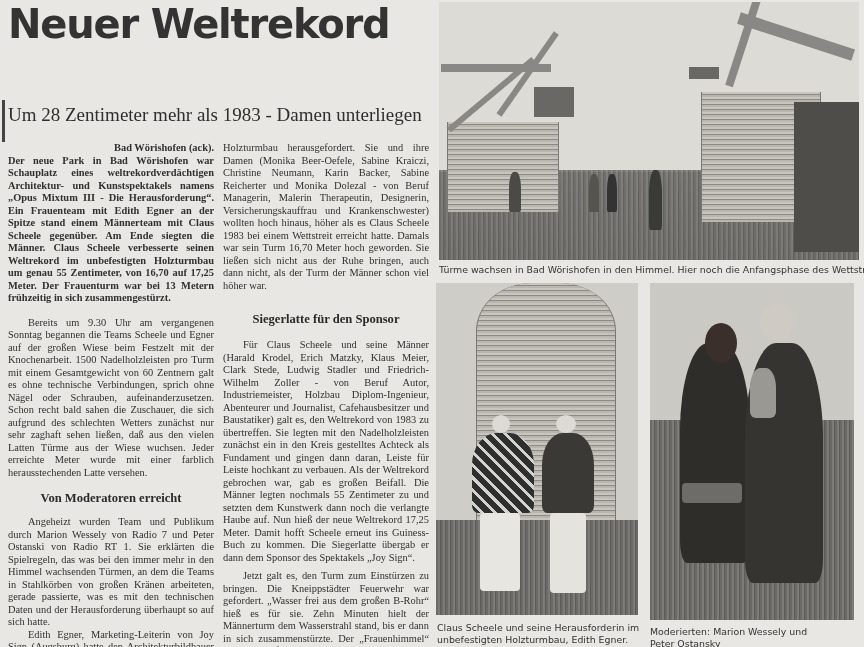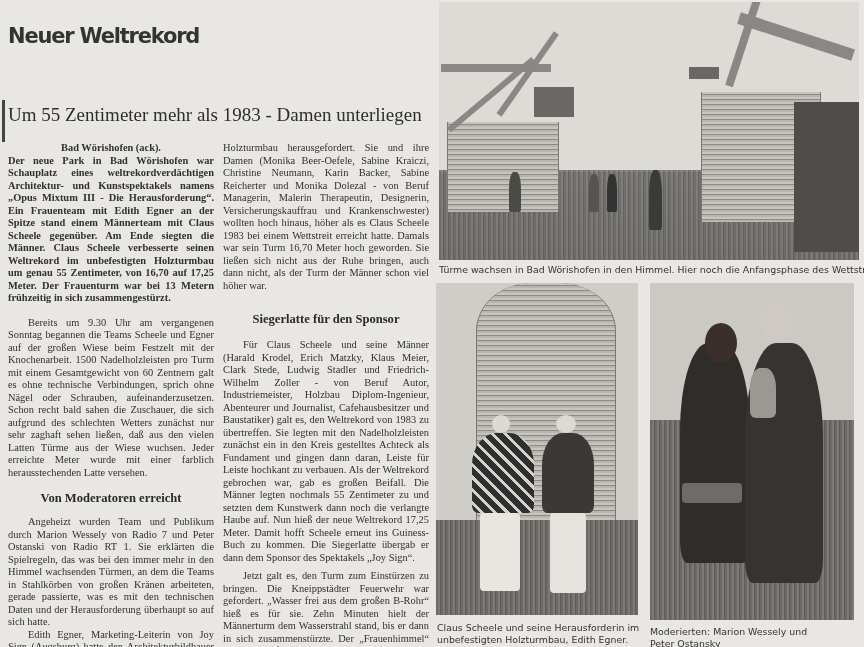--- a/index.html
+++ b/index.html
@@ -12,40 +12,40 @@
   }
   .page { position: absolute; left: 0; top: 0; width: 864px; height: 647px; }
 
   
   .ghost {
     position: absolute; font-family: "DejaVu Sans", sans-serif; font-weight: bold;
     color: rgba(60,60,60,0.10); white-space: nowrap; pointer-events: none;
   }
 
   .headline {
-    position: absolute; left: 8px; top: 16px; width: 420px;
+    position: absolute; left: 8px; top: 4px; width: 420px;
     font-family: "DejaVu Sans", sans-serif; font-weight: bold;
-    font-size: 21px; line-height: 40px; letter-spacing: -1.2px; color: #333;
+    font-size: 40px; line-height: 40px; letter-spacing: -1.2px; color: #333;
   }
   .subline-bar {
     position: absolute; left: 2px; top: 100px; width: 3px; height: 42px; background: #444;
   }
   .subline {
     position: absolute; left: 8px; top: 104px; width: 430px;
     font-size: 19px; line-height: 22px; color: #2e2e2e; white-space: nowrap;
   }
 
   .col {
     position: absolute; font-size: 10.4px; line-height: 12.5px;
     text-align: justify; color: #303030;
   }
   .col p { margin: 0; }
   .col .indent { text-indent: 20px; }
   .lead { font-weight: bold; }
-  .dateline { display: block; text-align: center; font-weight: bold; }
+  .dateline { display: block; text-align: right; font-weight: bold; }
   .col h3 {
     font-size: 12.6px; font-weight: bold; line-height: 15px; color: #2a2a2a;
     text-align: center;
   }
 
   .col-a { left: 8px; top: 142px; width: 206px; }
   .col-b { left: 223px; top: 142px; width: 206px; }
 
   .photo {
     position: absolute; overflow: hidden;
@@ -74,21 +74,21 @@
 <div class="page">
 
   <div class="ghost" style="left:440px;top:30px;font-size:34px;">Nach vi  Ballzauber</div>
   <div class="ghost" style="left:440px;top:72px;font-size:34px;">unterlag  guten Zeck</div>
   <div class="ghost" style="left:600px;top:118px;font-size:14px;font-weight:normal;">Türkheimer S</div>
 
   <div class="headline">
     <div>Neuer Weltrekord</div>
   </div>
   <div class="subline-bar"></div>
-  <div class="subline">Um 55 Zentimeter mehr als 1983 - Damen unterliegen</div>
+  <div class="subline">Um 28 Zentimeter mehr als 1983 - Damen unterliegen</div>
 
   <div class="col col-a">
     <span class="dateline">Bad Wörishofen (ack).</span>
     <p class="lead">Der neue Park in Bad Wörishofen war Schauplatz eines weltrekordverdächtigen Architektur- und Kunstspektakels namens „Opus Mixtum III - Die Herausforderung“. Ein Frauenteam mit Edith Egner an der Spitze stand einem Männerteam mit Claus Scheele gegenüber. Am Ende siegten die Männer. Claus Scheele verbesserte seinen Weltrekord im unbefestigten Holzturmbau um genau 55 Zentimeter, von 16,70 auf 17,25 Meter. Der Frauenturm war bei 13 Metern frühzeitig in sich zusammengestürzt.</p>
     <div style="height:12px"></div>
     <p class="indent">Bereits um 9.30 Uhr am vergangenen Sonntag begannen die Teams Scheele und Egner auf der großen Wiese beim Festzelt mit der Knochenarbeit. 1500 Nadelholzleisten pro Turm mit einem Gesamtgewicht von 60 Zentnern galt es ohne technische Verbindungen, sprich ohne Nägel oder Schrauben, aufeinanderzusetzen. Schon recht bald sahen die Zuschauer, die sich aufgrund des schlechten Wetters zunächst nur sehr zaghaft sehen ließen, daß aus den vielen Latten Türme aus der Wiese wuchsen. Jeder erreichte Meter wurde mit einer farblich herausstechenden Latte versehen.</p>
     <div style="height:12px"></div>
     <h3>Von Moderatoren erreicht</h3>
     <div style="height:10px"></div>
     <p class="indent">Angeheizt wurden Team und Publikum durch Marion Wessely von Radio 7 und Peter Ostanski von Radio RT 1. Sie erklärten die Spielregeln, das was bei den immer mehr in den Himmel wachsenden Türmen, an dem die Teams in Stahlkörben von großen Kränen arbeiteten, gerade passierte, was es mit den technischen Daten und der Herausforderung überhaupt so auf sich hatte.</p>

